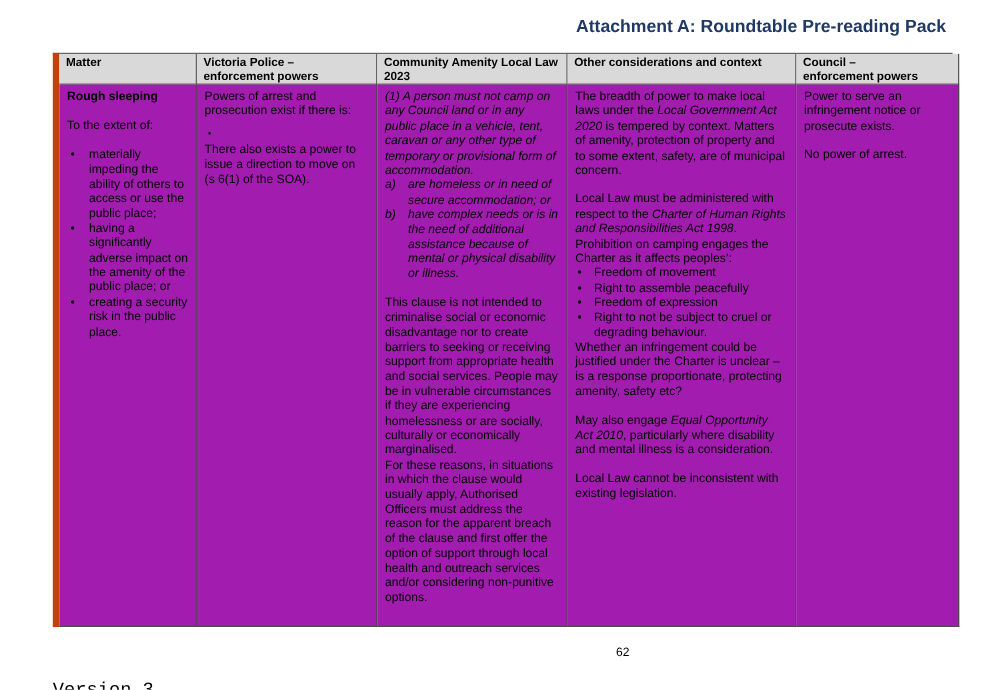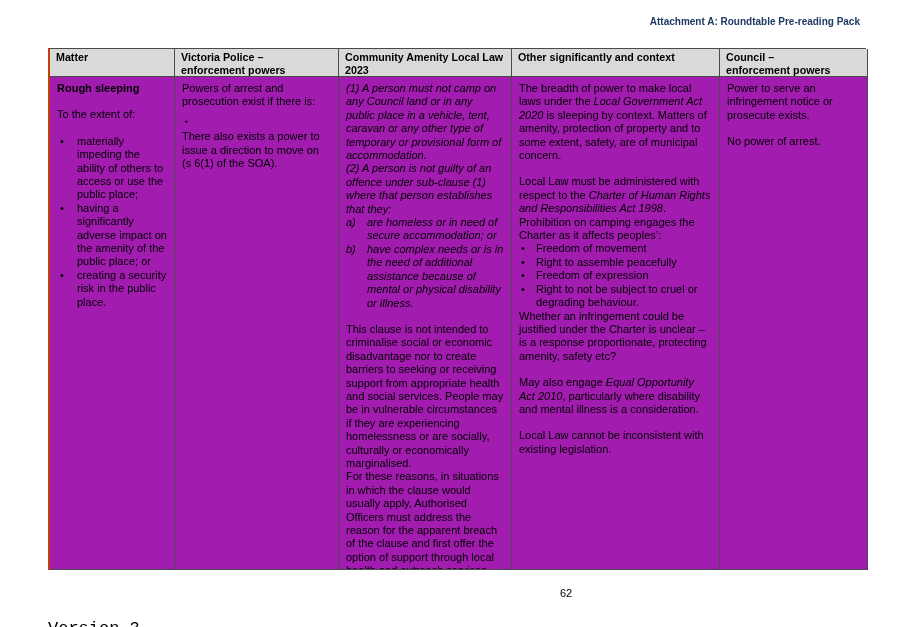--- a/index.html
+++ b/index.html
@@ -8,36 +8,36 @@
     background:#ffffff;
     font-family:"Liberation Sans","DejaVu Sans",sans-serif;
     color:#000000;
     position:relative;
     overflow:hidden;
   }
   .doc-title {
     position:absolute;
     top:16px;
     right:38px;
-    font-size:10px;
+    font-size:16px;
     font-weight:bold;
     color:#1f3864;
     text-align:center;
   }
   .tbl {
     position:absolute;
     left:48px;
     top:48px;
     width:818px;
     height:522px;
     display:grid;
     grid-template-columns:125px 164px 173px 208px 148px;
     grid-template-rows:28px 1fr;
     border-top:1px solid #4a4a4a;
-    border-left:2px solid #c2410c;
+    border-left:6px solid #c2410c;
     font-size:11px;
     line-height:13.4px;
   }
   .hcell {
     background:#d9d9d9;
     border-right:1px solid #4a4a4a;
     border-bottom:1px solid #4a4a4a;
     font-weight:bold;
     font-size:10.7px;
     padding:2px 6px;
@@ -82,21 +82,21 @@
 
 <div class="doc-title">Attachment A: Roundtable Pre-reading Pack</div>
 
 <div class="tbl">
 
   <div class="hcell">Matter</div>
   <div class="hcell">Victoria Police –
 enforcement powers</div>
   <div class="hcell">Community Amenity Local Law
 2023</div>
-  <div class="hcell">Other significantly and context</div>
+  <div class="hcell">Other considerations and context</div>
   <div class="hcell">Council –
 enforcement powers</div>
 
   <div class="cell">
     <p class="bold gap-after">Rough sleeping</p>
     <p class="gap-after">To the extent of:</p>
     <div class="li">
       <span class="marker">•</span>
       <span>materially impeding the ability of others to access or use the public place;</span>
     </div>
@@ -113,35 +113,34 @@
   <div class="cell">
     <p class="sm-gap-after">Powers of arrest and prosecution exist if there is:</p>
     <div class="li sq" style="margin-bottom:2px;">
       <span class="marker">▪</span>
     </div>
     <p>There also exists a power to issue a direction to move on (s 6(1) of the SOA).</p>
   </div>
 
   <div class="cell">
     <p class="it">(1) A person must not camp on any Council land or in any public place in a vehicle, tent, caravan or any other type of temporary or provisional form of accommodation.</p>
-    <p class="it">(2) A person is not guilty of an offence under sub-clause (1) where that person establishes that they:</p>
     <div class="sub it">
       <span class="lbl">a)</span>
       <span>are homeless or in need of secure accommodation; or</span>
     </div>
     <div class="sub it gap-after">
       <span class="lbl">b)</span>
       <span>have complex needs or is in the need of additional assistance because of mental or physical disability or illness.</span>
     </div>
     <p>This clause is not intended to criminalise social or economic disadvantage nor to create barriers to seeking or receiving support from appropriate health and social services.  People may be in vulnerable circumstances if they are experiencing homelessness or are socially, culturally or economically marginalised.</p>
     <p>For these reasons, in situations in which the clause would usually apply, Authorised Officers must address the reason for the apparent breach of the clause and first offer the option of support through local health and outreach services and/or considering non-punitive options.</p>
   </div>
 
   <div class="cell">
-    <p class="gap-after"><span>The breadth of power to make local laws under the </span><span class="it">Local Government Act 2020</span><span> is sleeping by context.  Matters of amenity, protection of property and to some extent, safety, are of municipal concern.</span></p>
+    <p class="gap-after"><span>The breadth of power to make local laws under the </span><span class="it">Local Government Act 2020</span><span> is tempered by context.  Matters of amenity, protection of property and to some extent, safety, are of municipal concern.</span></p>
     <p><span>Local Law must be administered with respect to the </span><span class="it">Charter of Human Rights and Responsibilities Act 1998</span><span>. Prohibition on camping engages the Charter as it affects peoples’:</span></p>
     <div class="li tight">
       <span class="marker">•</span>
       <span>Freedom of movement</span>
     </div>
     <div class="li tight">
       <span class="marker">•</span>
       <span>Right to assemble peacefully</span>
     </div>
     <div class="li tight">

